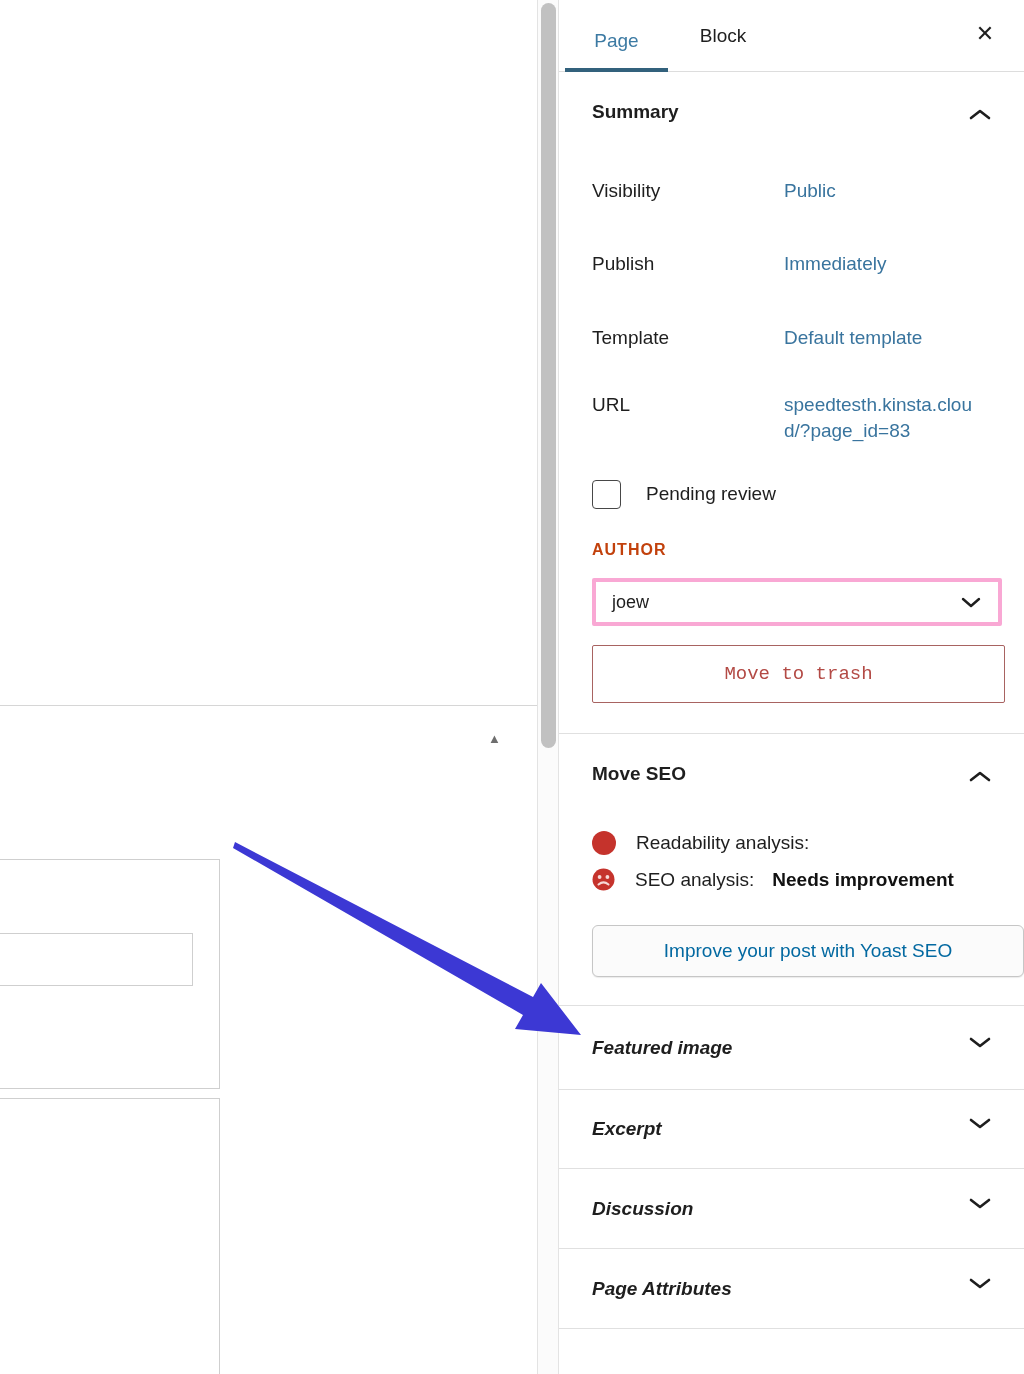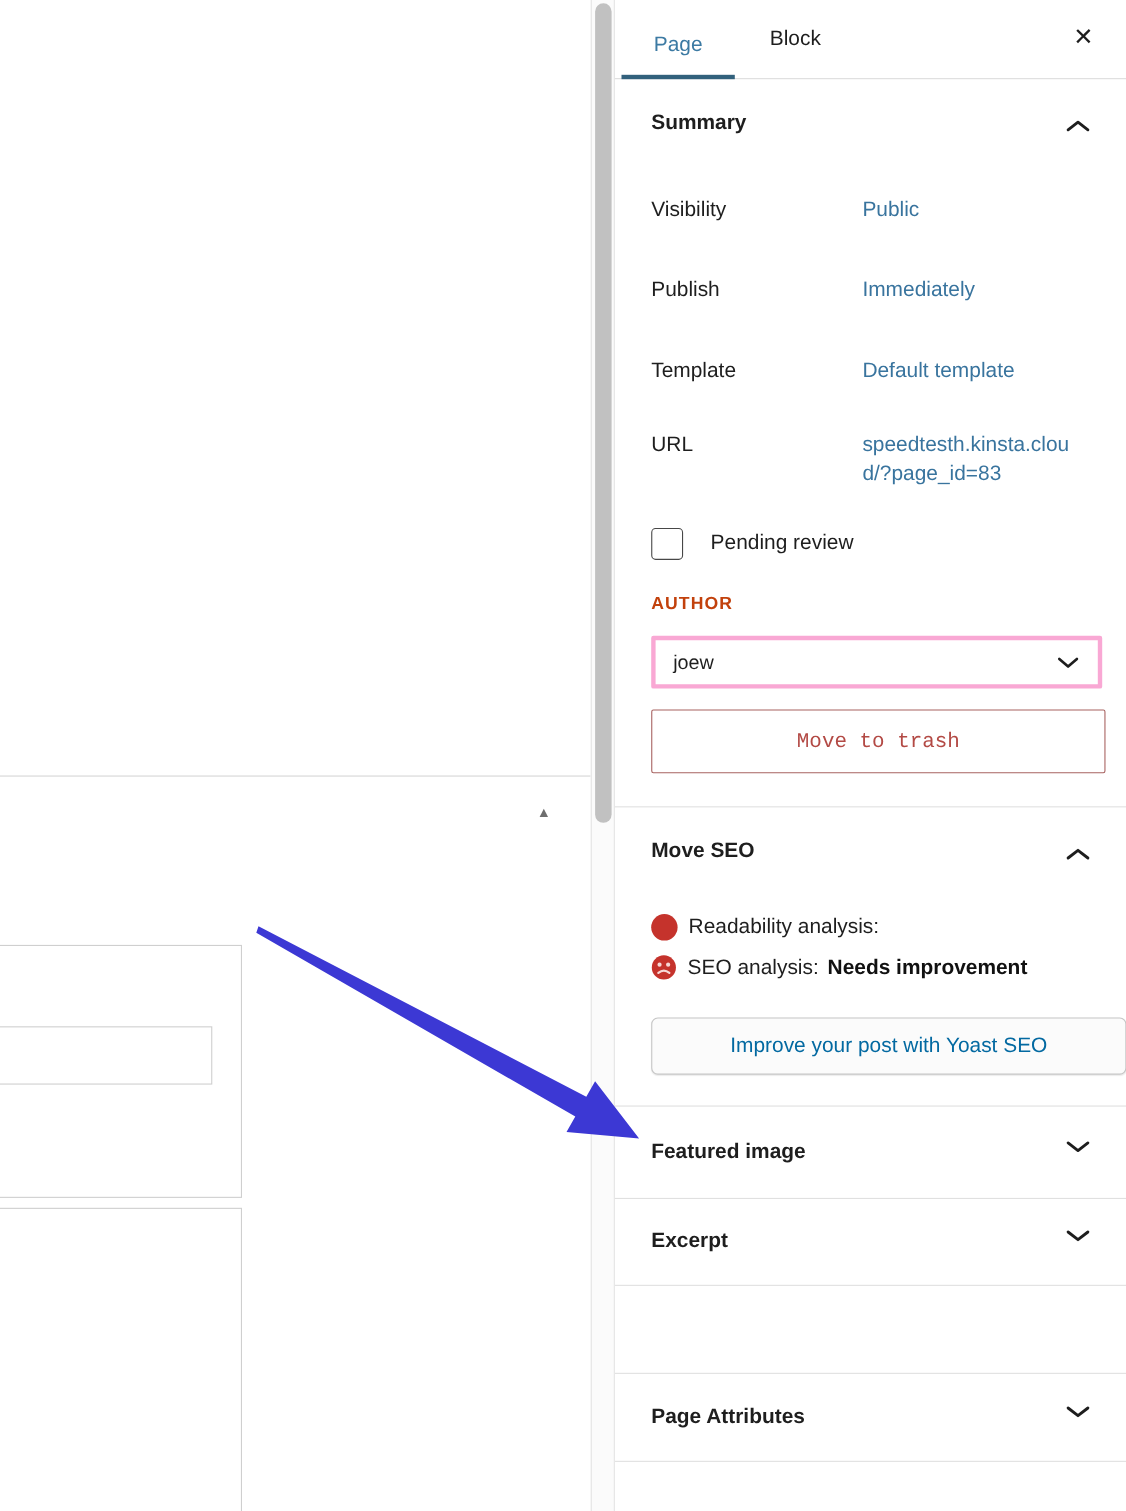--- a/index.html
+++ b/index.html
@@ -49,31 +49,31 @@
   .checkbox-label { left:87px; top:483px; font-size:19px; }
 
   .author-label { left:33px; top:541px; font-size:16px; font-weight:700; letter-spacing:1px; color:#c2410c; }
   .author-select { left:33px; top:578px; width:410px; height:48px; border:4px solid #f9a8d4; border-radius:2px;
     background:#fff; cursor:pointer; display:flex; align-items:center; padding:0 16px; font-size:18px; }
   .author-select .sel-chev { margin-left:auto; }
 
   .trash-btn { left:33px; top:645px; width:413px; height:58px; border:1px solid #a86361; border-radius:2px;
     background:#fff; color:#b34a45; font-size:19px; cursor:pointer; font-family:Liberation Mono, monospace; }
 
-  .status-row { left:33px; display:flex; align-items:center; gap:10px; }
+  .status-row { left:33px; display:flex; align-items:center; gap:20px; }
   .status-text { font-size:19px; color:#1e1e1e; }
   .status-strong { font-size:19px; font-weight:700; color:#111; margin-left:6px; }
   .dot { width:24px; height:24px; border-radius:50%; background:#c5332c; flex:0 0 auto; }
 
   .improve-btn { left:33px; top:925px; width:432px; height:52px; background:#fbfbfb;
     border:1px solid #c6c6c6; border-radius:6px; box-shadow:0 1px 1px rgba(0,0,0,.08);
     font-size:19px; color:#0369a1; cursor:pointer; font-family:"Liberation Sans", sans-serif; }
 
   .collapsed-panel { left:0; width:465px; height:80px; background:transparent; border:none;
-    cursor:pointer; text-align:right; }
+    cursor:pointer; text-align:right;font-style:italic; }
   .collapsed-panel .panel-title { position:absolute; top:50%; transform:translateY(-50%); }
   .collapsed-panel .chev-btn { position:absolute; top:50%; transform:translateY(-50%); }
 
   .arrow-layer { left:0; top:0; width:1024px; height:1374px; pointer-events:none; z-index:40; }
   svg.chev { display:block; }
 </style>
 </head>
 <body>
 
 <div class="abs canvas">
@@ -179,20 +179,28 @@
   <button class="abs collapsed-panel" style="top:1089px;">
     <span class="panel-title">Excerpt</span>
     <span class="chev-btn">
       <svg class="chev" width="24" height="13" viewBox="0 0 24 13">
           <path d="M3 3 L12 10 L21 3" fill="none" stroke="#1e1e1e" stroke-width="2.6" stroke-linecap="round" stroke-linejoin="round"></path>
         </svg>
     </span>
   </button>
   <div class="abs divider" style="top:1168px;"></div>
 
+  <button class="abs collapsed-panel" style="top:1169px;">
+    <span class="panel-title">Discussion</span>
+    <span class="chev-btn">
+      <svg class="chev" width="24" height="13" viewBox="0 0 24 13">
+          <path d="M3 3 L12 10 L21 3" fill="none" stroke="#1e1e1e" stroke-width="2.6" stroke-linecap="round" stroke-linejoin="round"></path>
+        </svg>
+    </span>
+  </button>
   <div class="abs divider" style="top:1248px;"></div>
 
   <button class="abs collapsed-panel" style="top:1249px;">
     <span class="panel-title">Page Attributes</span>
     <span class="chev-btn">
       <svg class="chev" width="24" height="13" viewBox="0 0 24 13">
           <path d="M3 3 L12 10 L21 3" fill="none" stroke="#1e1e1e" stroke-width="2.6" stroke-linecap="round" stroke-linejoin="round"></path>
         </svg>
     </span>
   </button>

